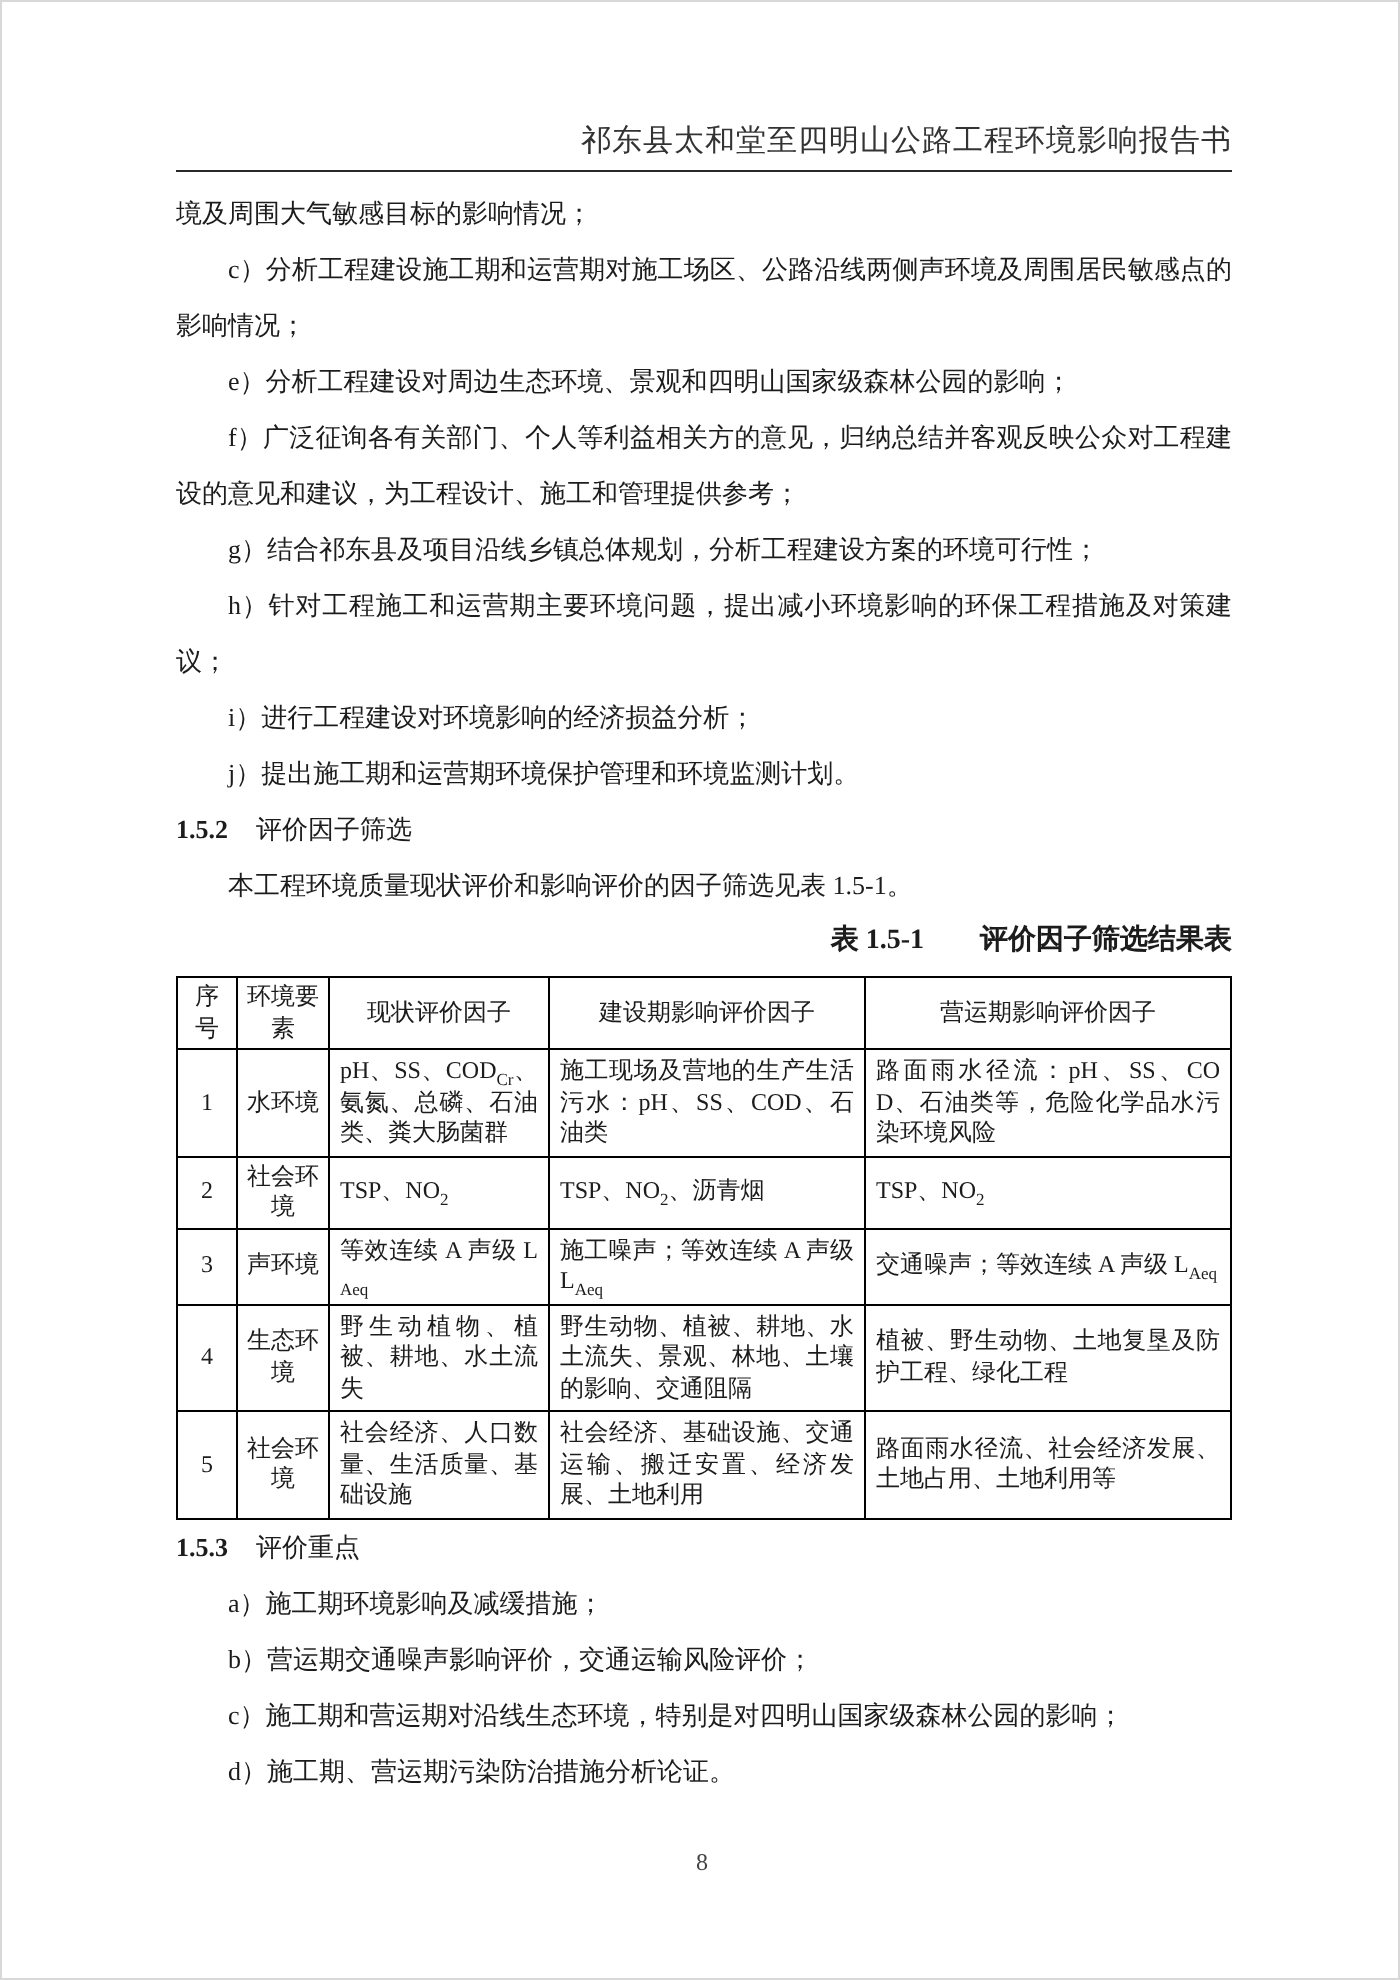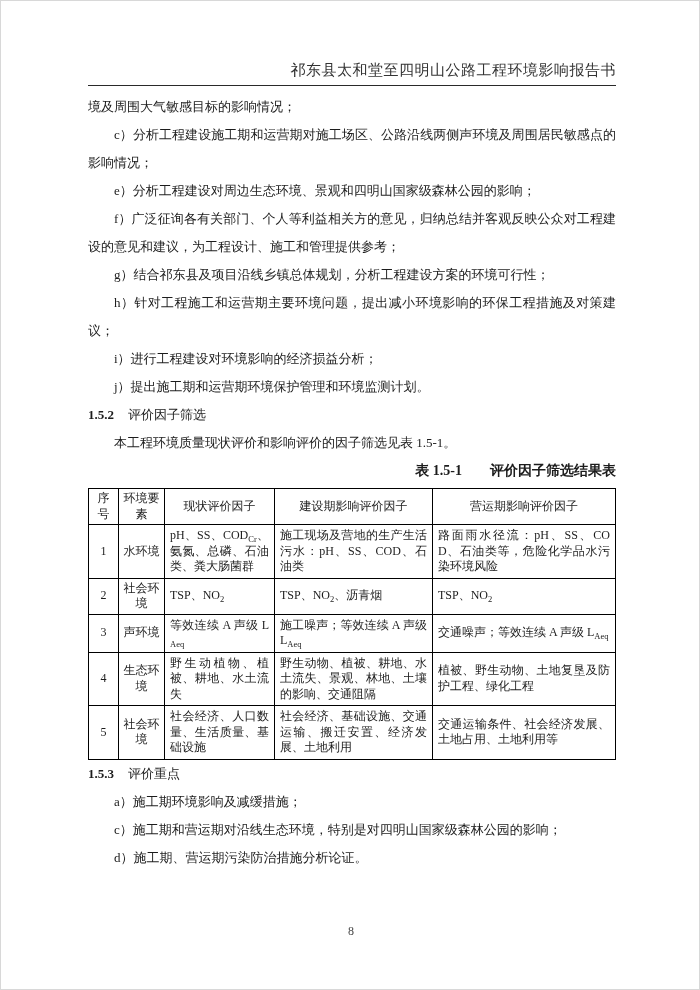--- a/index.html
+++ b/index.html
@@ -126,31 +126,32 @@
             <td class="c-center">生态环境</td>
             <td>野生动植物、植被、耕地、水土流失</td>
             <td>野生动物、植被、耕地、水土流失、景观、林地、土壤的影响、交通阻隔</td>
             <td>植被、野生动物、土地复垦及防护工程、绿化工程</td>
           </tr>
           <tr>
             <td class="c-center">5</td>
             <td class="c-center">社会环境</td>
             <td>社会经济、人口数量、生活质量、基础设施</td>
             <td>社会经济、基础设施、交通运输、搬迁安置、经济发展、土地利用</td>
-            <td>交通运输条件、社会经济发展、土地占用、土地利用等</td>
+            <td>路面雨水径流、社会经济发展、土地占用、土地利用等</td>
           </tr>
         </tbody>
     </table>
 
     <div class="section-153">
       <p class="sec-heading">
         <span class="sec-num">1.5.3</span><span>评价重点</span>
       </p>
       <div>
           <p class="sec-item indent">a）施工期环境影响及减缓措施；</p>
+          <p class="sec-item indent">b）营运期交通噪声影响评价，交通运输风险评价；</p>
           <p class="sec-item indent">c）施工期和营运期对沿线生态环境，特别是对四明山国家级森林公园的影响；</p>
           <p class="sec-item indent">d）施工期、营运期污染防治措施分析论证。</p>
         </div>
     </div>
 
   </div>
 
   <div class="page-number">8</div>
 </div>
 

